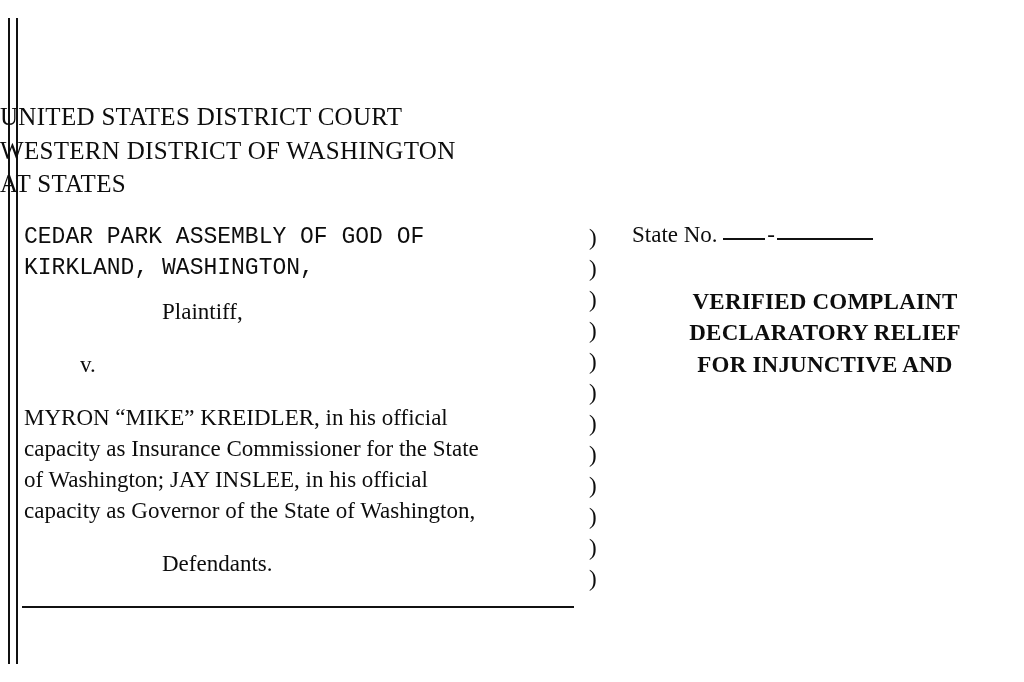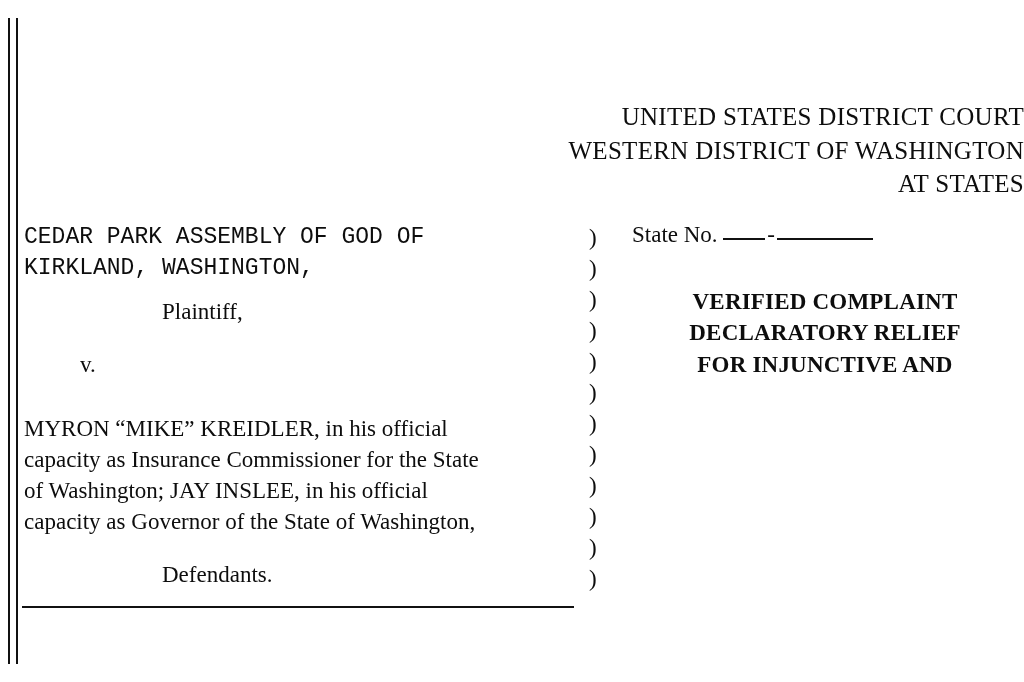--- a/index.html
+++ b/index.html
@@ -33,21 +33,21 @@
     width: 2px;
     height: 646px;
     background: #111111;
   }
 
   .caption-head {
     position: absolute;
     left: 0;
     top: 100px;
     width: 1024px;
-    text-align: right;
+    text-align: left;
     line-height: 1.34;
   }
   .caption-head .line {
     font-size: 25px;
     letter-spacing: 0.3px;
   }
 
   
   .caption-body {
     position: absolute;
@@ -67,21 +67,21 @@
   .party-block { white-space: pre-line; font-family: Liberation Mono, monospace; }
   .role-line {
     margin-top: 12px;
     padding-left: 138px;
   }
   .v-line {
     margin-top: 22px;
     padding-left: 56px;
   }
   .party-block-2 {
-    margin-top: 33px;
+    margin-top: 22px;
     white-space: pre-line;
   }
   .role-line-2 {
     margin-top: 22px;
     padding-left: 138px;
   }
 
   
   .paren-col {
     position: absolute;

